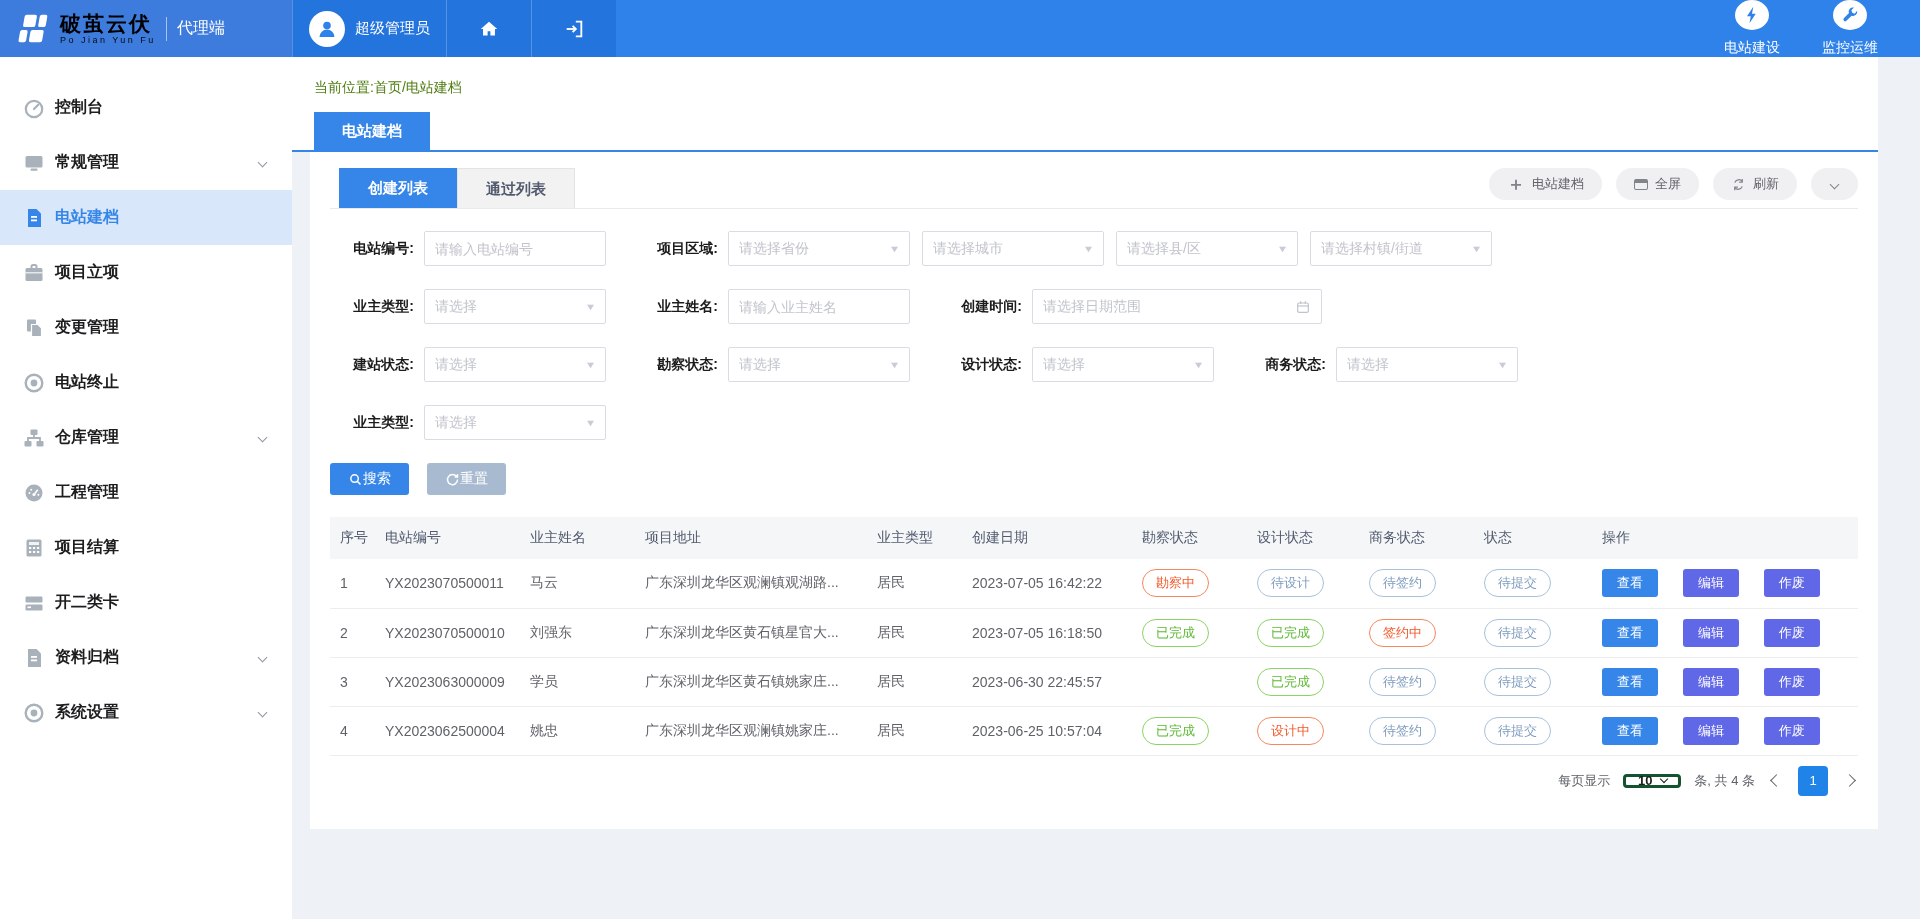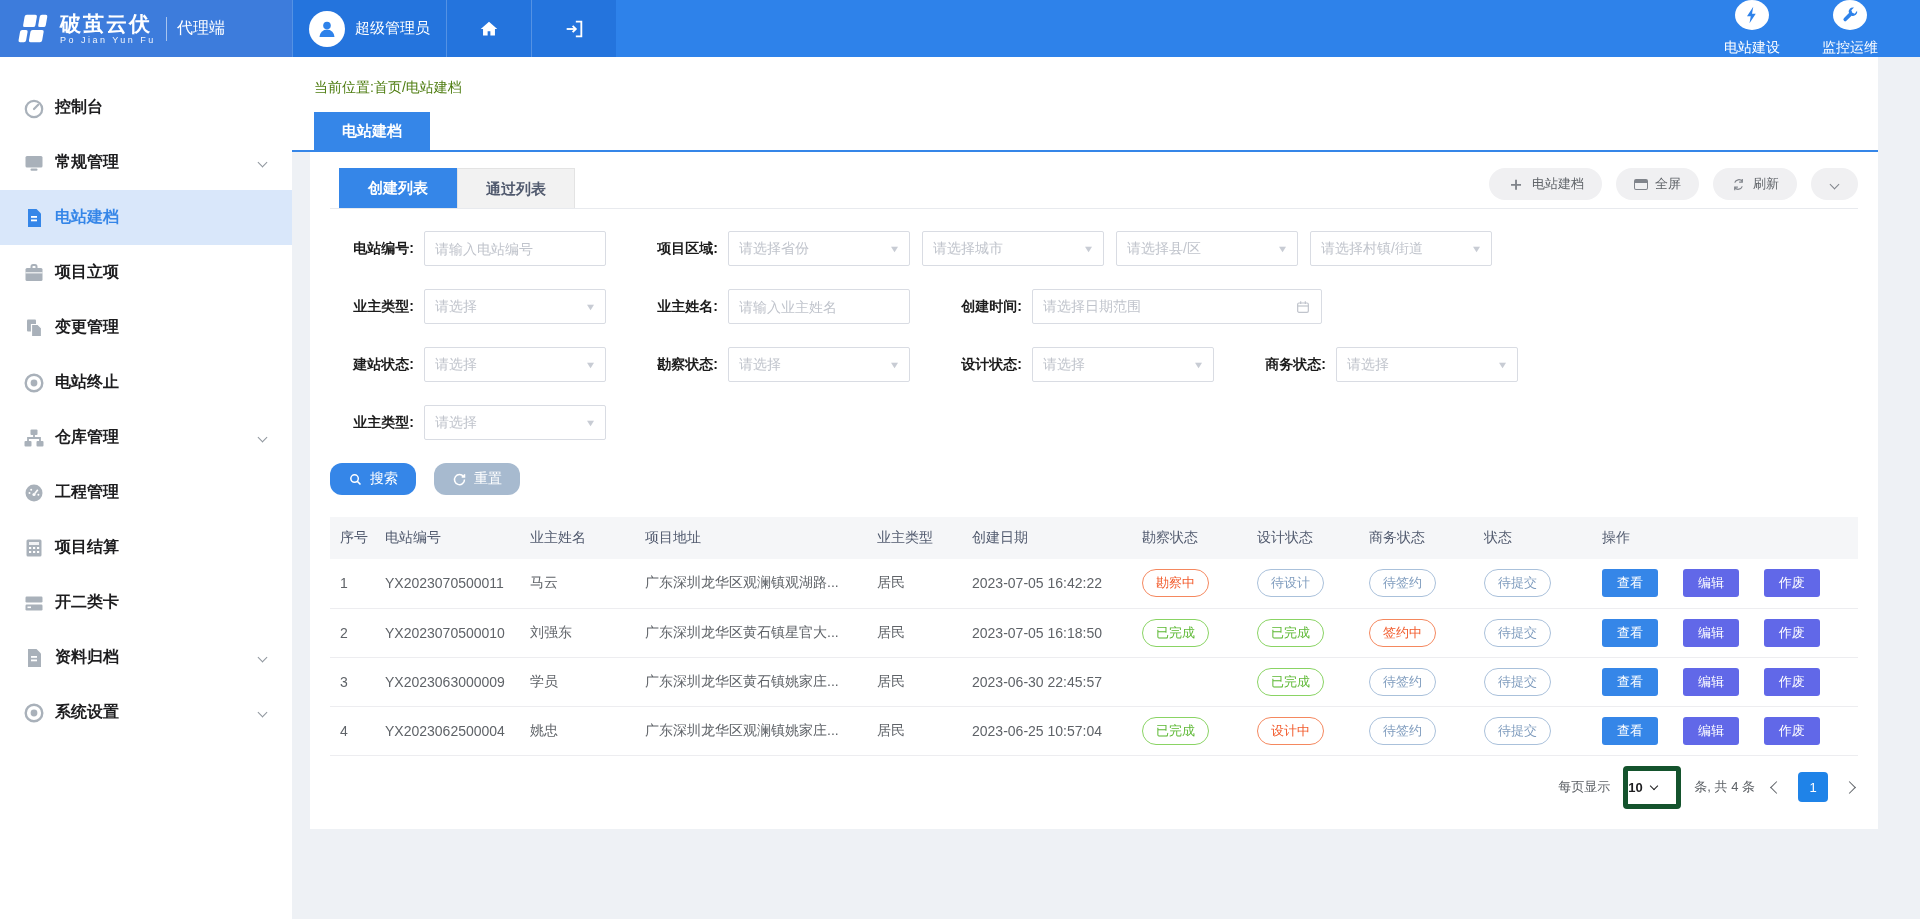--- a/index.html
+++ b/index.html
@@ -2,21 +2,21 @@
 <html><head>
 <meta charset="utf-8">
 <style>
   * { margin:0; padding:0; box-sizing:border-box; }
   html,body { width:1920px; height:919px; overflow:hidden; font-family:"Liberation Sans","DejaVu Sans",sans-serif; background:#eef1f5; }
 
   
   .topbar { position:absolute; top:0; left:0; width:1920px; height:57px; display:flex; z-index:10; }
   .logo-area { width:292px; height:57px; background:#3d7cdc; display:flex; align-items:center; padding-left:14px; flex:none; }
   .logo-mark { width:38px; height:34px; flex:none; }
-  .logo-text { margin-left:8px; color:#ffffff; }
+  .logo-text { margin-left:8px; color:#000000; }
   .logo-title { font-size:21px; font-weight:bold; letter-spacing:2px; line-height:22px; }
   .logo-sub { font-size:9px; letter-spacing:2.5px; opacity:.92; }
   .logo-div { width:1px; height:24px; background:rgba(255,255,255,.55); margin:0 10px; }
   .portal { color:#fff; font-size:16px; }
   .topbar-main { flex:1; background:#2e82ea; display:flex; align-items:stretch; }
   .seg { display:flex; align-items:center; justify-content:center; background:#2474dd; border-left:1px solid rgba(255,255,255,.22); cursor:pointer; }
   .seg-user { padding:0 16px; gap:10px; }
   .seg-icon { width:85px; }
   .seg:last-of-type { border-right:1px solid rgba(255,255,255,.22); }
   .avatar { width:36px; height:36px; border-radius:50%; background:#fff; display:flex; align-items:center; justify-content:center; }
@@ -70,40 +70,40 @@
   .w-select { width:182px; justify-content:space-between; }
   .w-input { width:182px; }
   .w-date { width:290px; justify-content:space-between; cursor:text; }
   .control input { border:none; outline:none; width:100%; font:inherit; color:#333; background:transparent; }
   .control input::placeholder { color:#c0c4cc; }
   .caret { font-size:9px; color:#c8ccd4; transform:scaleX(1.3); }
   .region-sel { margin-right:12px; }
   .cal-ico { width:16px; height:16px; flex:none; }
 
   .btn-row { display:flex; gap:18px; margin:8px 0 22px; }
-  .btn { height:32px; border:none; border-radius:12px; color:#fff; font-size:14px; display:inline-flex; align-items:center; gap:7px; padding:0 18px; cursor:pointer; font-family:inherit; }
+  .btn { height:32px; border:none; border-radius:3px; color:#fff; font-size:14px; display:inline-flex; align-items:center; padding:0 18px; cursor:pointer; font-family:inherit; }
   .btn svg { width:15px; height:15px; }
   .btn-search { background:#3586e8; }
   .btn-reset { background:#a7bacf; }
 
   
   table { width:100%; border-collapse:collapse; table-layout:fixed; }
   thead th { background:#f5f6f8; height:42px; font-weight:normal; color:#515a6e; font-size:14px; text-align:left; padding:0 10px; white-space:nowrap; }
   tbody td { height:49px; border-bottom:1px solid #ededf0; font-size:14px; color:#5f6368; padding:0 10px; white-space:nowrap; overflow:hidden; }
   .badge { display:inline-block; min-width:42px; padding:4px 13px; border:1px solid; border-radius:14px; font-size:13px; text-align:center; }
   .badge[data-variant="progress"] { color:#f25a2b; border-color:#f5885f; }
   .badge[data-variant="done"] { color:#5cb833; border-color:#8ad464; }
   .badge[data-variant="pending"] { color:#7f9cbe; border-color:#aac1db; }
   .act-btn { width:56px; height:28px; border:none; border-radius:3px; color:#fff; font-size:13px; margin-right:21px; cursor:pointer; font-family:inherit; }
   .act-view { background:#3586e8; }
   .act-edit, .act-void { background:#6168e8; }
 
   
   .pagination { display:flex; justify-content:flex-end; align-items:center; margin-top:10px; color:#5f6368; font-size:13px; gap:13px; }
-  .pp-select { width:58px; height:43px; border:5px solid #14532d; border-radius:4px; display:flex; align-items:center; gap:8px; color:#1d1d1f; font-weight:bold; cursor:pointer; background:#fff; }
+  .pp-select { width:58px; height:14px; border:3px solid #14532d; border-radius:4px; display:flex; align-items:center; justify-content:center; gap:8px; color:#1d1d1f; font-weight:bold; cursor:pointer; background:#fff; }
   .pp-select .chev { width:6px; height:6px; color:#1d1d1f; margin-top:-3px; }
   .pg-btn { background:none; border:none; color:#5f6368; cursor:pointer; display:flex; align-items:center; padding:4px; }
   .pg-btn .chev { width:9px; height:9px; }
   .page-cur { width:30px; height:30px; background:#1f83e8; color:#fff; border:none; border-radius:4px; font-size:13px; cursor:pointer; }
 </style>
 </head>
 <body>
 
 <div class="topbar">
   <div class="logo-area">

